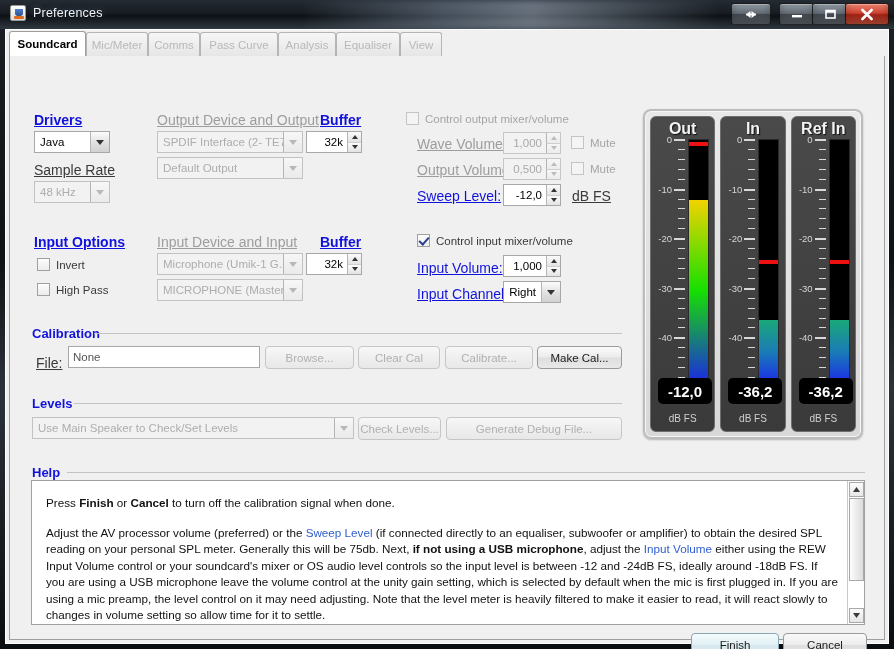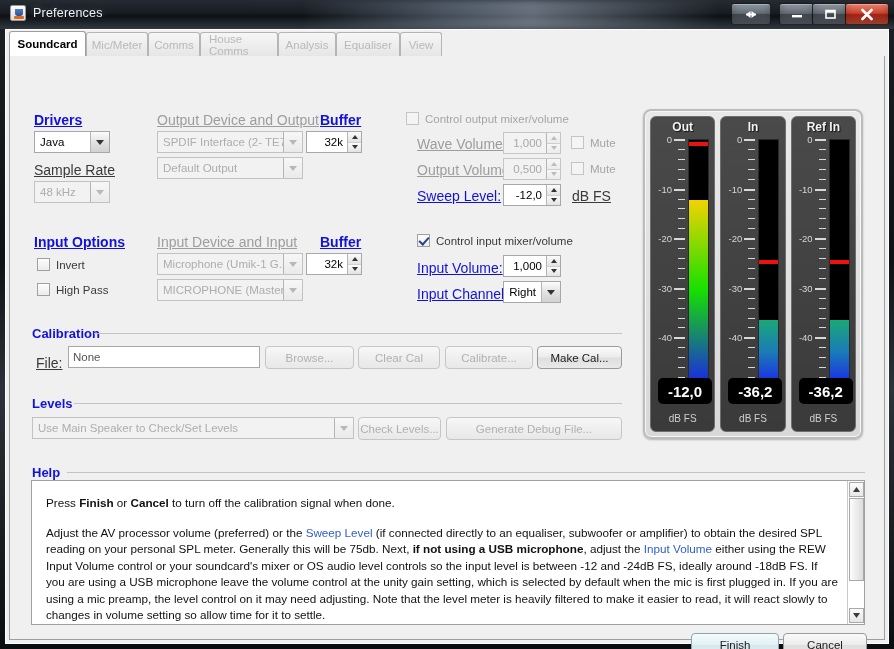--- a/index.html
+++ b/index.html
@@ -208,21 +208,21 @@
     display:flex; gap:5px;
   }
   .meter {
     width:68px; height:316px;
     background: linear-gradient(180deg,#4a4a4a 0%, #3a3a3a 100%);
     border:1px solid #6e6e6e; border-radius:6px;
     position:relative;
   }
   .mtitle {
     position:absolute; left:0; top:3px; width:100%; text-align:center;
-    font-size:12px; font-weight:bold; color:#f2f2f2;
+    font-size:16px; font-weight:bold; color:#f2f2f2;
     text-shadow: 1px 1px 1px #111;
   }
   .mscale { position:absolute; left:4px; top:22px; width:30px; height:248px; }
   .mtick { position:absolute; right:0; height:1px; background:#d8d8d8; }
   .mtick.major { width:11px; height:2px; }
   .mtick.minor { width:7px; }
   .mnum {
     position:absolute; right:13px; font-size:9.5px; color:#d6d6d6;
     transform:translateY(-50%); text-align:right; width:22px;
   }
@@ -319,21 +319,21 @@
         <div class="tab sel" style="left:0px;width:77px;top:-1px;">
           <span>Soundcard</span>
         </div>
         <div class="tab" style="left:77px;width:62px;">
           <span>Mic/Meter</span>
         </div>
         <div class="tab" style="left:139px;width:52px;">
           <span>Comms</span>
         </div>
         <div class="tab" style="left:191px;width:78px;">
-          <span>House Comms</span>
+          <span>Pass Curve</span>
         </div>
         <div class="tab" style="left:269px;width:58px;">
           <span>Analysis</span>
         </div>
         <div class="tab" style="left:327px;width:64px;">
           <span>Equaliser</span>
         </div>
         <div class="tab" style="left:391px;width:42px;">
           <span>View</span>
         </div>

